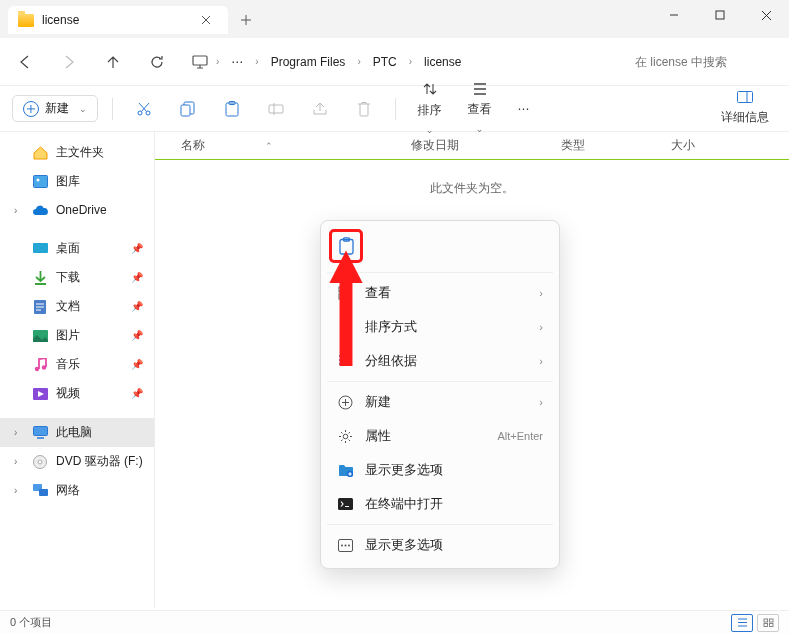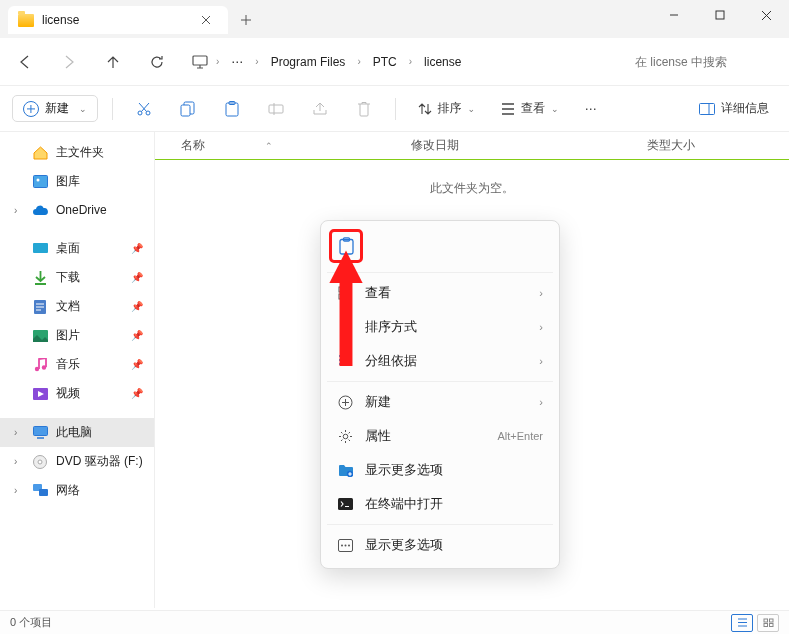--- a/index.html
+++ b/index.html
@@ -27,21 +27,21 @@
 
 
 .cmdbar { height: 46px; display:flex; align-items:center; padding: 0 12px; gap: 10px; border-bottom:1px solid #eee; }
 .cmd-new { display:flex; align-items:center; gap:6px; padding:4px 10px; border:1px solid #ddd; border-radius:5px; }
 .cmd-new .plus-circ { width:16px;height:16px;border:1.2px solid #2a77d4;border-radius:50%;position:relative;}
 .cmd-new .plus-circ::before,.cmd-new .plus-circ::after{content:"";position:absolute;background:#2a77d4;}
 .cmd-new .plus-circ::before{width:8px;height:1.2px;top:50%;left:50%;transform:translate(-50%,-50%);}
 .cmd-new .plus-circ::after{width:1.2px;height:8px;top:50%;left:50%;transform:translate(-50%,-50%);}
 .cmd-ico { width:34px;height:34px;display:flex;align-items:center;justify-content:center;color:#2a77d4;border-radius:4px;}
 .cmd-ico.disabled { color:#bbb; }
-.cmd-group { display:flex;align-items:center;gap:6px;padding:4px 8px;border-radius:4px;color:#333;}
+.cmd-group { display:flex;align-items:center;gap:6px;padding:4px 8px;border-radius:4px;color:#333;flex-direction:column;}
 .cmd-spacer { flex:1; }
 .sep { width:1px;height:22px;background:#e3e3e3;margin:0 4px;}
 
 
 .main { display:flex; height: calc(100% - 38px - 48px - 46px - 26px); }
 .sidebar { width: 155px; border-right:1px solid #eee; overflow:hidden; padding: 6px 0; }
 .side-item { display:flex;align-items:center;gap:8px;padding:6px 10px 6px 14px; font-size:12px;color:#222;}
 .side-item.sel { background:#e9e9e9; }
 .side-item .chev { width:10px;color:#777;font-size:10px;}
 .side-item .pin { margin-left:auto;color:#888;font-size:10px;}
@@ -57,21 +57,21 @@
 .ico-music{color:#e84aa7;}
 .ico-video{color:#8a4ad8;}
 .ico-pc{color:#4a7ec9;}
 .ico-dvd{color:#888;}
 .ico-net{color:#2a8ad4;}
 
 .content { flex:1; position:relative; }
 .cols { display:flex; height:28px; align-items:center; border-bottom:1px solid #84cc16; color:#555; padding-left: 26px;}
 .col-name{width:230px;display:flex;align-items:center;gap:60px;}
 .col-date{width:150px;font-family:Liberation Serif, serif;}
-.col-type{width:110px;text-align:right;}
+.col-type{width:110px;}
 .col-size{flex:1;}
 .empty-msg { text-align:center; color:#666; margin-top: 20px; font-size:12px;}
 .sort-caret{font-size:9px;color:#888;}
 
 
 .ctx { position:absolute; left: 320px; top: 220px; width: 240px; background:#fcfcfc; border:1px solid #ddd; border-radius:8px; box-shadow: 0 8px 24px rgba(0,0,0,0.15); padding: 6px; }
 .ctx-iconrow { display:flex; gap:6px; padding:2px 2px 6px 2px;}
 .ctx-iconbtn { width:34px;height:34px;border-radius:5px;display:flex;align-items:center;justify-content:center;border:1px solid transparent;color:#2a77d4;}
 .ctx-iconbtn.highlight { border:3px solid #ff1a1a; }
 .ctx-sep{height:1px;background:#eee;margin:3px 0;}

